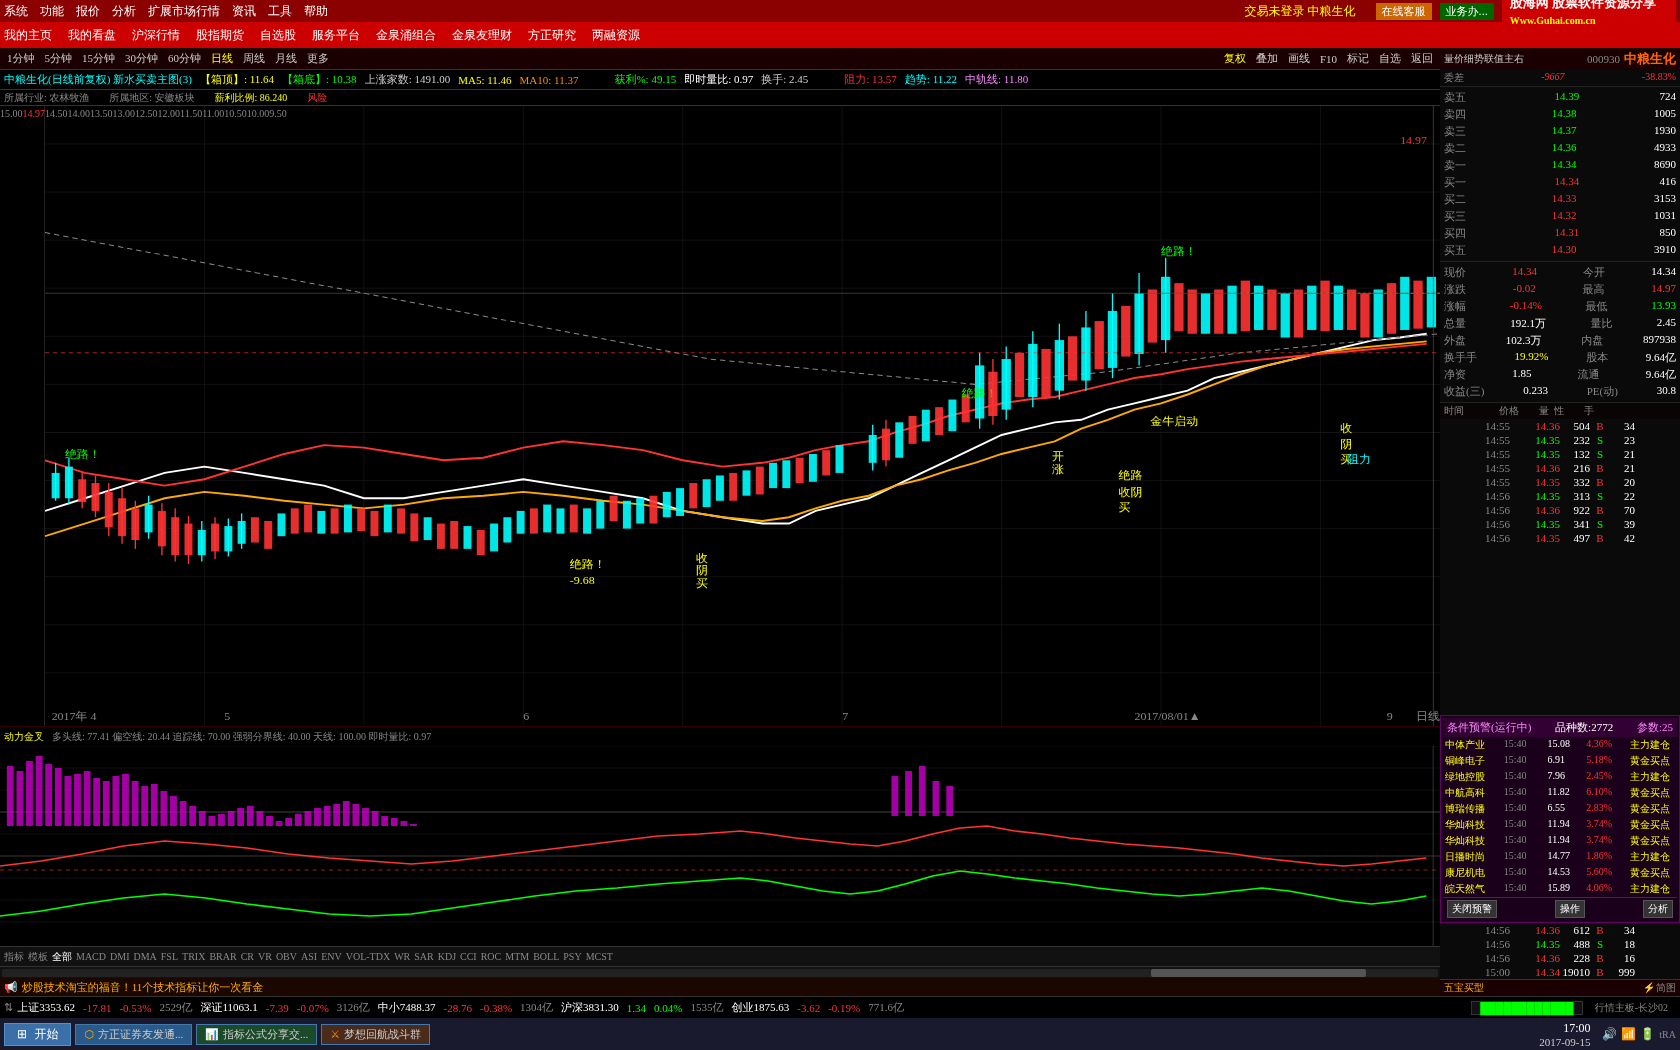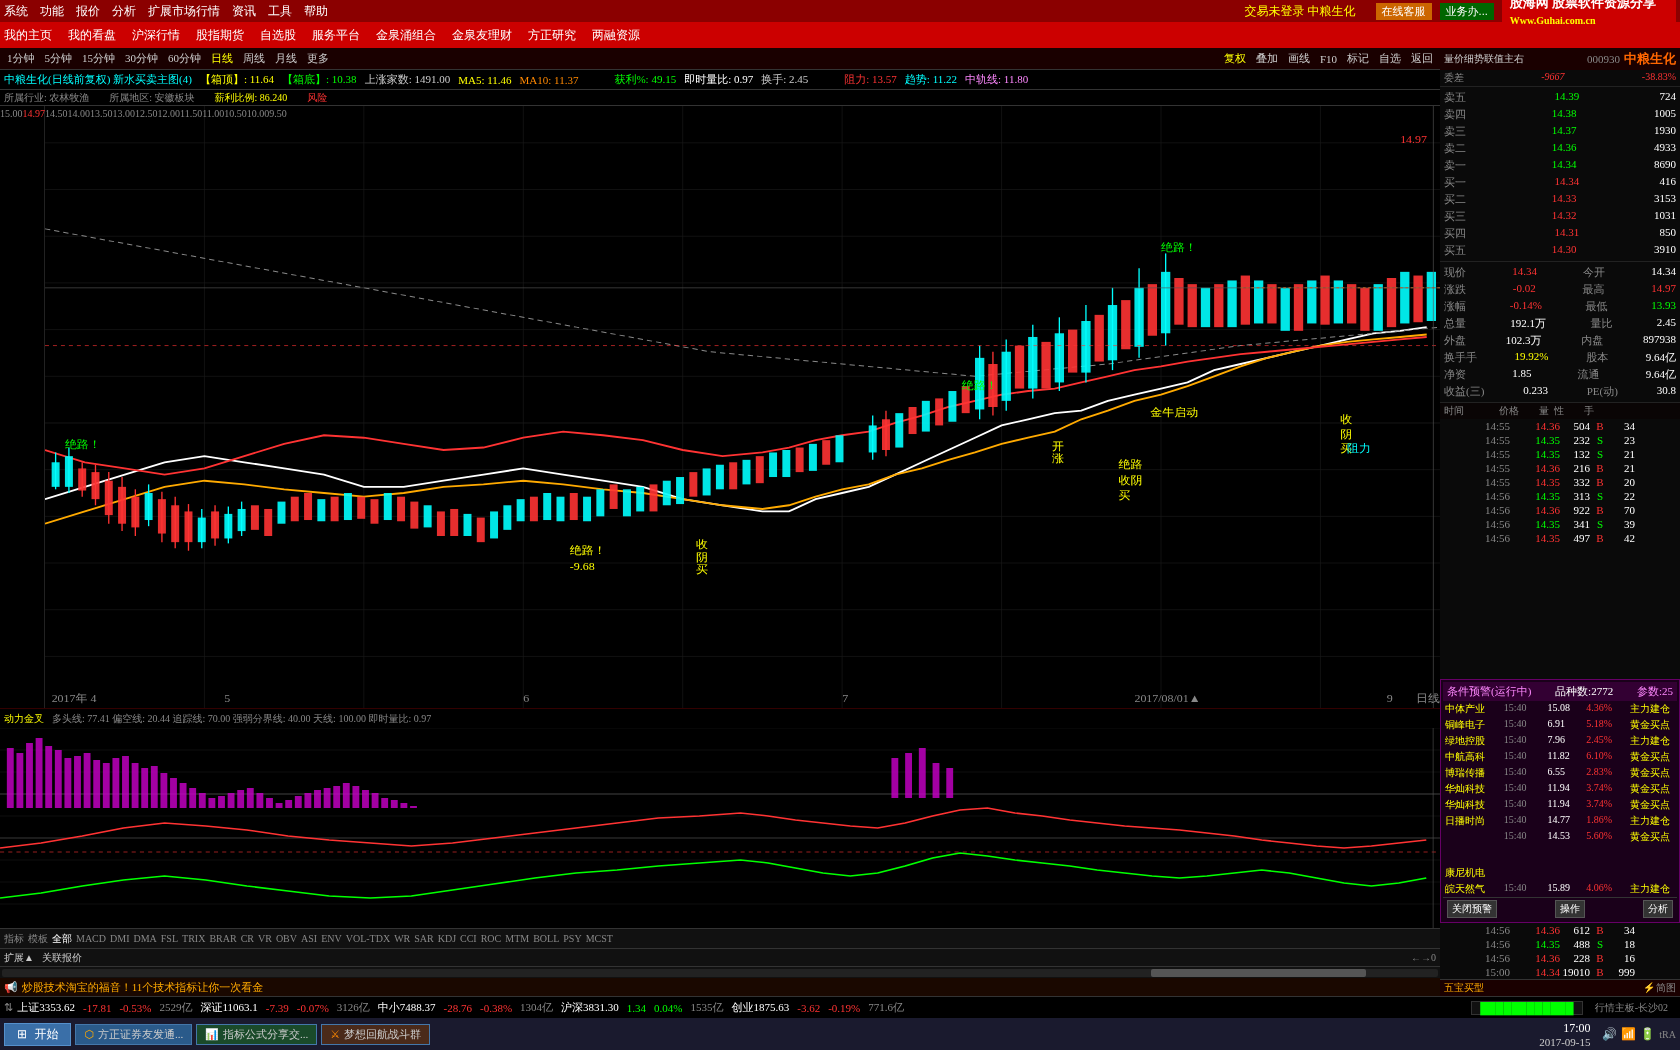--- a/index.html
+++ b/index.html
@@ -141,21 +141,21 @@
       <span style="color:#ffff00;">复权</span>
       <span>叠加</span>
       <span>画线</span>
       <span>F10</span>
       <span>标记</span>
       <span>自选</span>
       <span>返回</span>
     </div>
 
     <div id="chart-info">
-      <span style="color:#00ffff;">中粮生化(日线前复权) 新水买卖主图(4)</span>
+      <span style="color:#00ffff;">中粮生化(日线前复权) 新水买卖主图(3)</span>
       <span style="color:#ffff00;">【箱顶】: 11.64</span>
       <span style="color:#00ff00;">【箱底】: 10.38</span>
       <span>上涨家数: 1491.00</span>
       <span style="color:#ffff00;">MA5: 11.46</span>
       <span style="color:#ff8800;">MA10: 11.37</span>
       <span style="margin-left:20px;"></span>
       <span style="color:#00ff00;">获利%: 49.15</span>
       <span style="color:#fff;">即时量比: 0.97</span>
       <span>换手: 2.45</span>
       <span style="margin-left:20px;"></span>
@@ -496,25 +496,20 @@
       <span>SAR</span>
       <span>KDJ</span>
       <span>CCI</span>
       <span>ROC</span>
       <span>MTM</span>
       <span>BOLL</span>
       <span>PSY</span>
       <span>MCST</span>
     </div>
 
-    <div style="background:#111; height:18px; display:flex; align-items:center; padding:0 4px; font-size:10px; color:#888; border-top:1px solid #333;">
-      <span style="color:#ccc; margin-right:8px;">扩展▲</span>
-      <span style="color:#ccc;">关联报价</span>
-      <span style="margin-left:auto; color:#888;">←→0</span>
-    </div>
 
     <div id="scroll-bar">
       <div style="width:100%; height:8px; background:#222; border-radius:2px; position:relative;">
         <div style="position:absolute; right:5%; width:15%; height:100%; background:#555; border-radius:2px;"></div>
       </div>
     </div>
 
     <div style="background:#1a0800; height:18px; display:flex; align-items:center; padding:0 4px; font-size:11px; color:#ffaa00; overflow:hidden;">
       <span style="margin-right:4px;">📢</span>
       <span>炒股技术淘宝的福音！11个技术指标让你一次看金</span>
@@ -782,21 +777,21 @@
     <span class="alert-signal" style="color:#ffff00;">黄金买点</span>
   </div>
           <div class="alert-row">
     <span class="alert-stock" style="color:#ffff00;">日播时尚</span>
     <span style="color:#888; width:35px;">15:40</span>
     <span class="alert-price">14.77</span>
     <span class="alert-change" style="color:#ff3333;">1.86%</span>
     <span class="alert-signal" style="color:#ffff00;">主力建仓</span>
   </div>
           <div class="alert-row">
-    <span class="alert-stock" style="color:#ffff00;margin-top:36px;">康尼机电</span>
+    <span class="alert-stock" style="color:#ffff00;">康尼机电</span>
     <span style="color:#888; width:35px;">15:40</span>
     <span class="alert-price">14.53</span>
     <span class="alert-change" style="color:#ff3333;">5.60%</span>
     <span class="alert-signal" style="color:#ffff00;">黄金买点</span>
   </div>
           <div class="alert-row">
     <span class="alert-stock" style="color:#ffff00;">皖天然气</span>
     <span style="color:#888; width:35px;">15:40</span>
     <span class="alert-price">15.89</span>
     <span class="alert-change" style="color:#ff3333;">4.06%</span>

